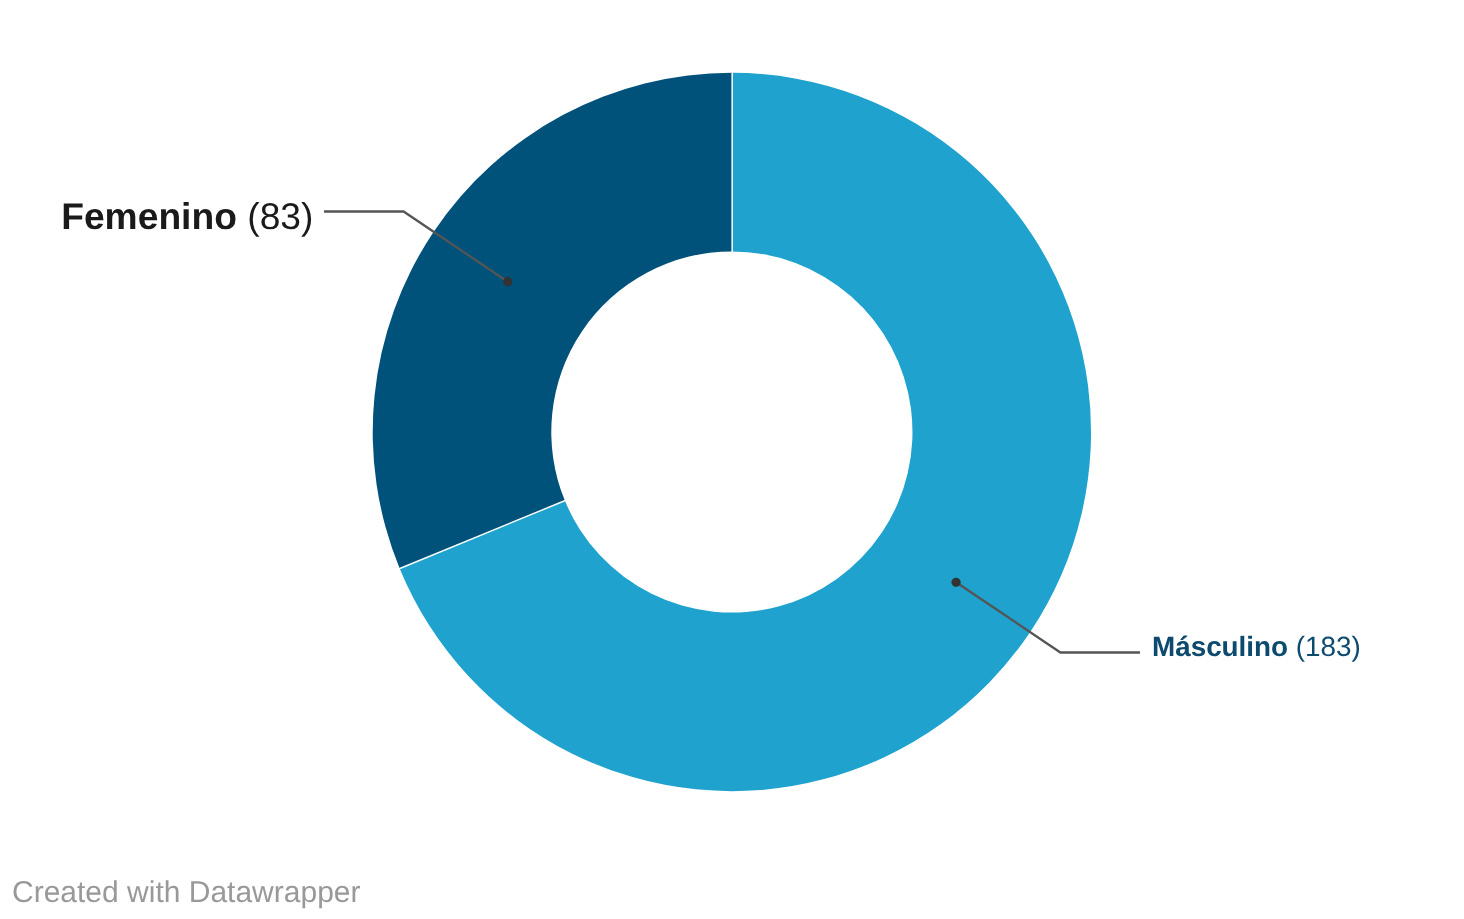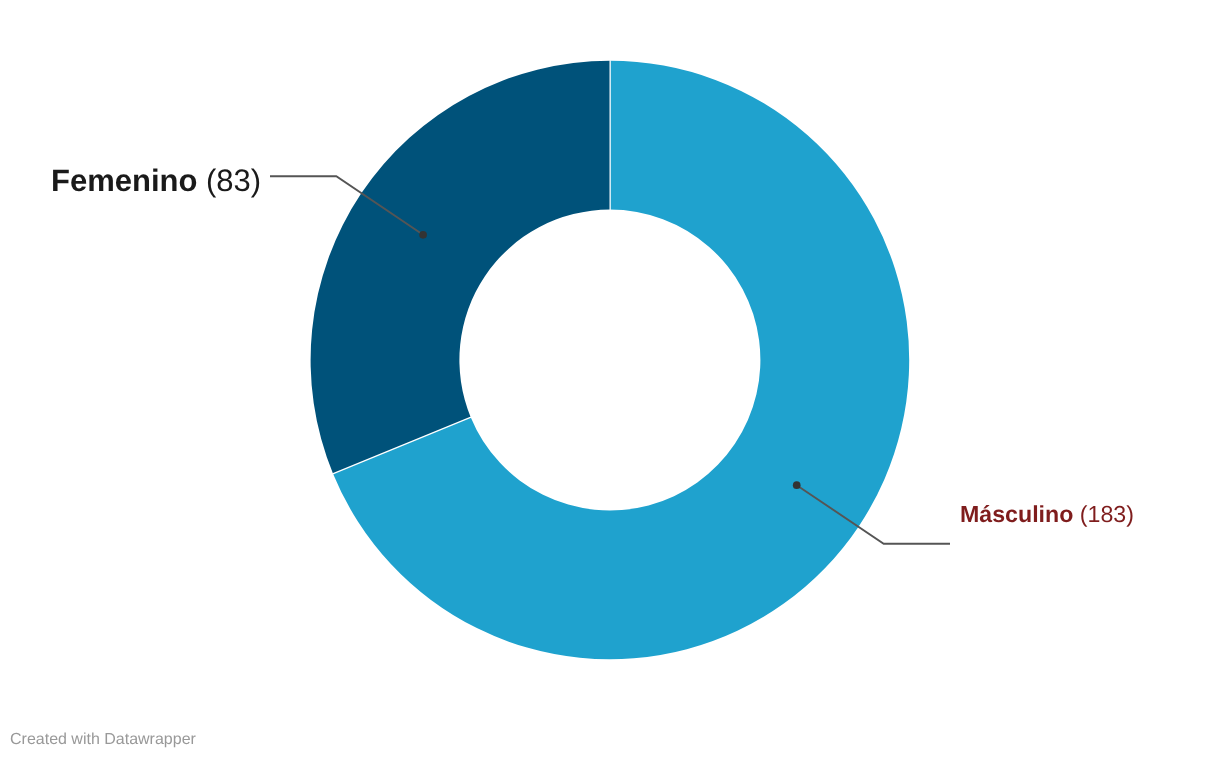--- a/index.html
+++ b/index.html
@@ -70,25 +70,25 @@
       <path id="sep1" d="M 471.0758557916544 417.077749472281 L 332.6952158874962 473.9192703853925"></path>
     </g>
     <g>
       <path id="conn0" fill="none" stroke="#555555" stroke-width="1.9" d="M 796.7141319458682 485.2217637046842 L 883.7 543.75 L 950 543.75"></path>
       <circle id="dot0" r="3.85" fill="#333333" cx="796.7141319458682" cy="485.2217637046842"></circle>
       <path id="conn1" fill="none" stroke="#555555" stroke-width="1.9" d="M 423.08586805413177 234.77823629531582 L 336.3 176.25 L 270 176.25"></path>
       <circle id="dot1" r="3.85" fill="#333333" cx="423.08586805413177" cy="234.77823629531582"></circle>
     </g>
   </svg>
 
-  <div class="slice-label" id="label0" style="color: #7f1d1d; font-size: 23.2px; top: 503px; left: 960.3px;">
+  <div class="slice-label" id="label0" style="color: #0c4a6e; font-size: 23.2px; top: 528px; left: 960.3px;">
     <span class="name">Másculino</span>
     <span class="value">(183)</span>
   </div>
 
   <div class="slice-label" id="label1" style="color: rgb(26, 26, 26); font-size: 31px; top: 164.8px; left: auto; right: 958.9px;">
     <span class="name">Femenino</span>
     <span class="value">(83)</span>
   </div>
 
-  <div id="footer-credit" style="color: rgb(153, 153, 153); font-size: 16px;">Created with Datawrapper</div>
+  <div id="footer-credit" style="color: rgb(153, 153, 153); font-size: 25px;">Created with Datawrapper</div>
 
 </div>
 
 </body></html>

